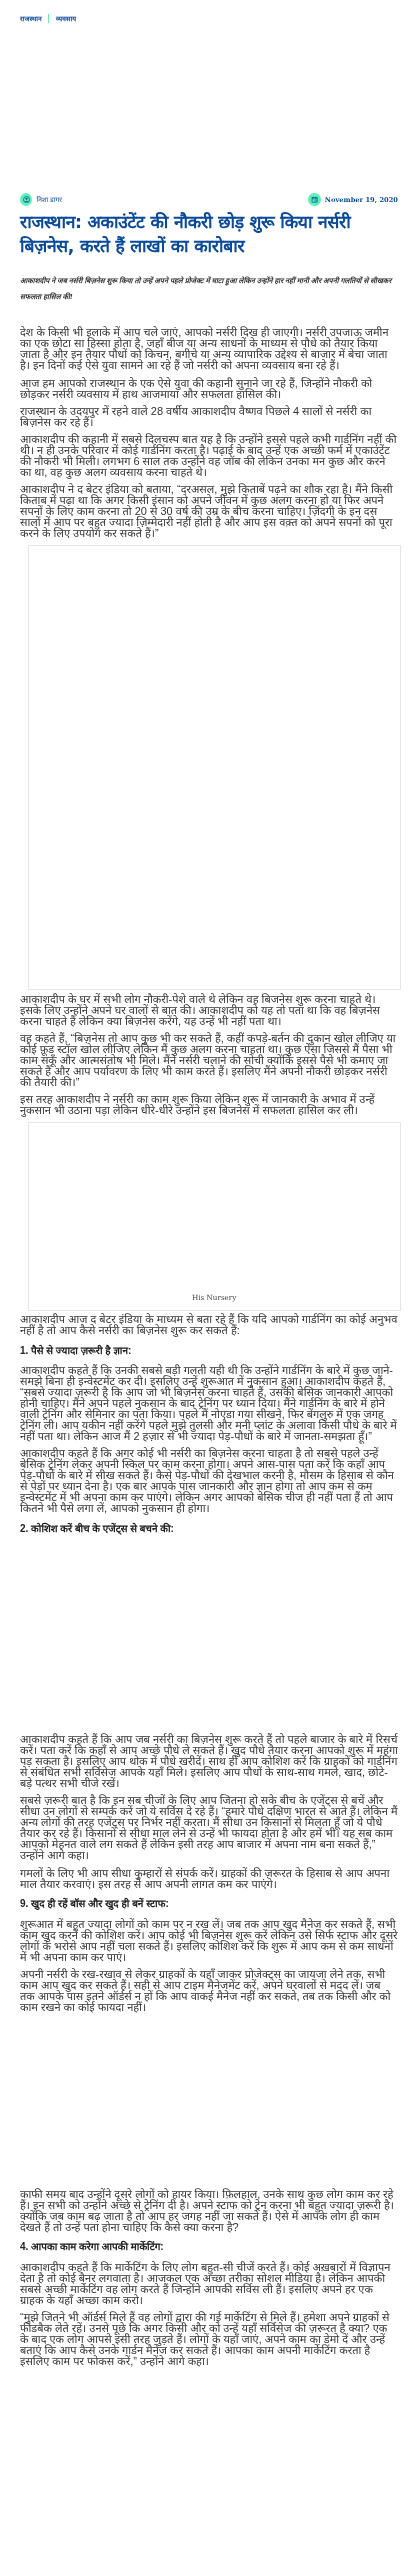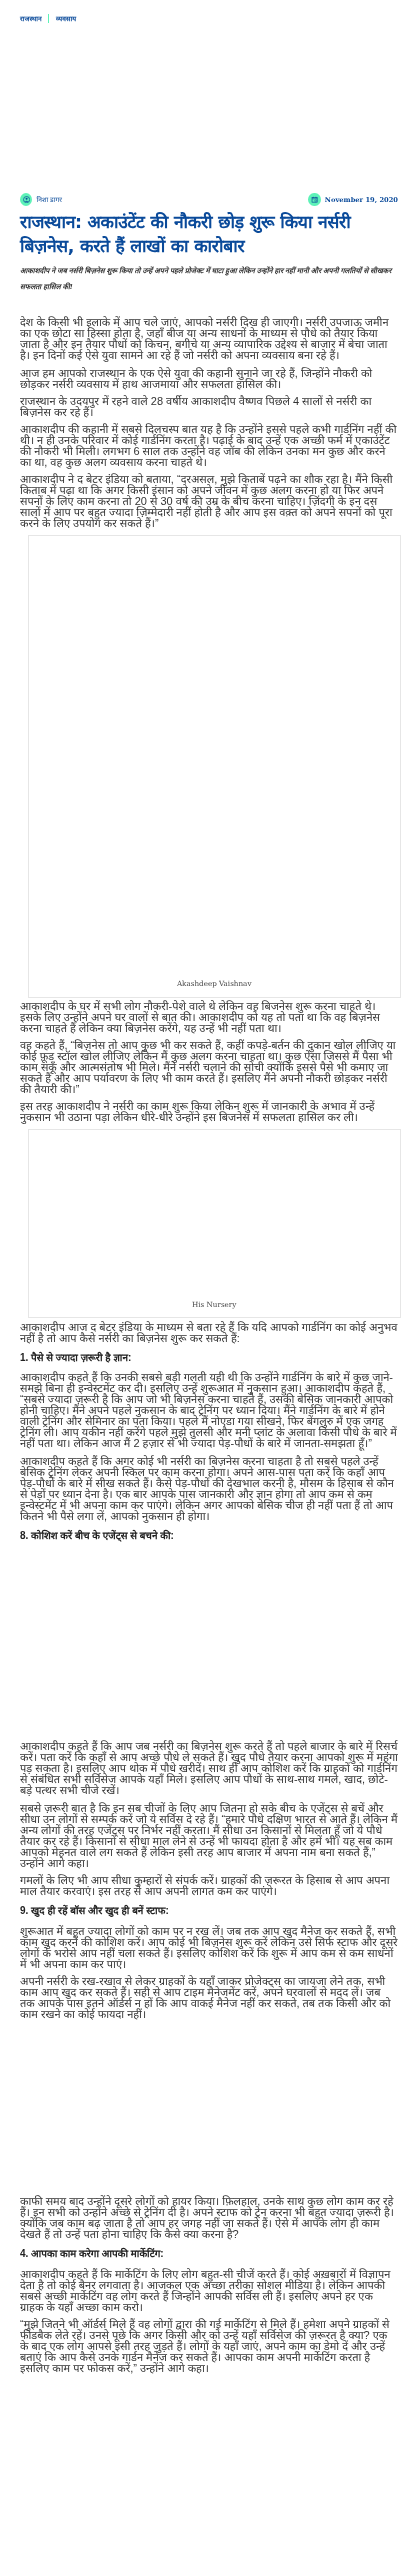--- a/index.html
+++ b/index.html
@@ -7,21 +7,21 @@
   body { font-family: "Liberation Sans Narrow", "Liberation Sans", "DejaVu Sans", sans-serif; color: #333333; }
   .page { width: 418px; position: relative; padding: 0 20px; }
   .breadcrumb { height: 67px; padding-top: 14.4px; display: flex; align-items: center; align-self: flex-start; font-size: 6.7px; color: #0a4a9a; font-weight: bold; }
   .breadcrumb { align-items: flex-start; }
   .breadcrumb .sep { display: inline-block; width: 1px; height: 8.8px; background: #5ef2b8; margin: 0 7.2px 0 6.2px; }
   .breadcrumb a { color: #0a4a9a; text-decoration: none; }
   .meta { display: flex; justify-content: space-between; align-items: flex-start; height: 13.4px; margin-bottom: 4.1px; gap: 40px; }
   .meta .item { display: flex; align-items: center; font-size: 6.7px; color: #0a4a9a; font-family: "DejaVu Serif", serif; font-weight: bold; }
   .meta .badge { width: 12.4px; height: 13.4px; border-radius: 50%; background: #5ef2b8; display: inline-flex; align-items: center; justify-content: center; margin-right: 4.1px; }
   .meta .item.left { font-family: "Liberation Sans", sans-serif; font-weight: normal; color: #0a4a9a; font-size: 6.7px; }
-  h1.title { font-size: 17.5px; line-height: 24px; color: #0a4a9a; font-weight: bold; margin-bottom: 5px; font-family: "DejaVu Sans", sans-serif; letter-spacing: -0.3px; }
+  h1.title { font-size: 17.5px; line-height: 24px; color: #0a4a9a; font-weight: bold; margin-bottom: 15px; font-family: "DejaVu Sans", sans-serif; letter-spacing: -0.3px; }
   .subtitle { font-size: 7.2px; line-height: 15.5px; font-style: italic; font-weight: bold; color: #333; margin-bottom: 23px; }
   p.body { font-size: 11px; line-height: 11px; color: #333; margin-bottom: 6.2px; }
   h3.section { font-size: 10px; font-weight: bold; line-height: 15.5px; color: #222; margin: 4.1px 0 7.2px 0; }
   .figure { width: 373px; margin: 4.1px 0 3.1px 7.7px; border: 0.5px solid #e6e6e6; position: relative; }
   .figure .img { width: 100%; background: #ffffff; }
   .figure .caption { text-align: center; font-size: 7.2px; color: #444; font-family: "DejaVu Serif", serif; padding-bottom: 8.2px; }
   .ad-space { width: 100%; }
 </style>
 </head>
 <body>
@@ -65,39 +65,38 @@
   <p class="subtitle">आकाशदीप ने जब नर्सरी बिज़नेस शुरू किया तो उन्हें अपने पहले प्रोजेक्ट में घाटा हुआ लेकिन उन्होंने हार नहीं मानी और अपनी गलतियों से सीखकर सफलता हासिल की!</p>
 
   <p class="body">देश के किसी भी इलाके में आप चले जाएं, आपको नर्सरी दिख ही जाएगी। नर्सरी उपजाऊ जमीन का एक छोटा सा हिस्सा होता है, जहाँ बीज या अन्य साधनों के माध्यम से पौधे को तैयार किया जाता है और इन तैयार पौधों को किचन, बगीचे या अन्य व्यापारिक उद्देश्य से बाजार में बेचा जाता है। इन दिनों कई ऐसे युवा सामने आ रहे हैं जो नर्सरी को अपना व्यवसाय बना रहे हैं।</p>
   <p class="body">आज हम आपको राजस्थान के एक ऐसे युवा की कहानी सुनाने जा रहे हैं, जिन्होंने नौकरी को छोड़कर नर्सरी व्यवसाय में हाथ आजमाया और सफलता हासिल की।</p>
   <p class="body">राजस्थान के उदयपुर में रहने वाले 28 वर्षीय आकाशदीप वैष्णव पिछले 4 सालों से नर्सरी का बिज़नेस कर रहे हैं।</p>
   <p class="body">आकाशदीप की कहानी में सबसे दिलचस्प बात यह है कि उन्होंने इससे पहले कभी गार्डनिंग नहीं की थी। न ही उनके परिवार में कोई गार्डनिंग करता है। पढ़ाई के बाद उन्हें एक अच्छी फर्म में एकाउंटेंट की नौकरी भी मिली। लगभग 6 साल तक उन्होंने वह जॉब की लेकिन उनका मन कुछ और करने का था, वह कुछ अलग व्यवसाय करना चाहते थे।</p>
   <p class="body">आकाशदीप ने द बेटर इंडिया को बताया, “दरअसल, मुझे किताबें पढ़ने का शौक रहा है। मैंने किसी किताब में पढ़ा था कि अगर किसी इंसान को अपने जीवन में कुछ अलग करना हो या फिर अपने सपनों के लिए काम करना तो 20 से 30 वर्ष की उम्र के बीच करना चाहिए। ज़िंदगी के इन दस सालों में आप पर बहुत ज्यादा ज़िम्मेदारी नहीं होती है और आप इस वक़्त को अपने सपनों को पूरा करने के लिए उपयोग कर सकते हैं।”</p>
 
   <figure class="figure">
     <div class="img" style="height:443px"></div>
-    <figcaption class="caption">Akashdeep Vaishnav</figcaption>
   </figure>
 
   <p class="body">आकाशदीप के घर में सभी लोग नौकरी-पेशे वाले थे लेकिन वह बिजनेस शुरू करना चाहते थे। इसके लिए उन्होंने अपने घर वालों से बात की। आकाशदीप को यह तो पता था कि वह बिज़नेस करना चाहते हैं लेकिन क्या बिज़नेस करेंगे, यह उन्हें भी नहीं पता था।</p>
   <p class="body">वह कहते हैं, “बिज़नेस तो आप कुछ भी कर सकते हैं, कहीं कपड़े-बर्तन की दुकान खोल लीजिए या कोई फ़ूड स्टॉल खोल लीजिए लेकिन मैं कुछ अलग करना चाहता था। कुछ ऐसा जिससे मैं पैसा भी काम सकूँ और आत्मसंतोष भी मिले। मैंने नर्सरी चलाने की सोची क्योंकि इससे पैसे भी कमाए जा सकते हैं और आप पर्यावरण के लिए भी काम करते हैं। इसलिए मैंने अपनी नौकरी छोड़कर नर्सरी की तैयारी की।”</p>
   <p class="body">इस तरह आकाशदीप ने नर्सरी का काम शुरू किया लेकिन शुरू में जानकारी के अभाव में उन्हें नुकसान भी उठाना पड़ा लेकिन धीरे-धीरे उन्होंने इस बिजनेस में सफलता हासिल कर ली।</p>
 
   <figure class="figure">
     <div class="img" style="height:170px"></div>
     <figcaption class="caption">His Nursery</figcaption>
   </figure>
 
   <p class="body">आकाशदीप आज द बेटर इंडिया के माध्यम से बता रहे हैं कि यदि आपको गार्डनिंग का कोई अनुभव नहीं है तो आप कैसे नर्सरी का बिज़नेस शुरू कर सकते हैं:</p>
 
   <h3 class="section">1. पैसे से ज्यादा ज़रूरी है ज्ञान:</h3>
   <p class="body">आकाशदीप कहते हैं कि उनकी सबसे बड़ी गलती यही थी कि उन्होंने गार्डनिंग के बारे में कुछ जाने-समझे बिना ही इन्वेस्टमेंट कर दी। इसलिए उन्हें शुरूआत में नुकसान हुआ। आकाशदीप कहते हैं, “सबसे ज्यादा ज़रूरी है कि आप जो भी बिज़नेस करना चाहते हैं, उसकी बेसिक जानकारी आपको होनी चाहिए। मैंने अपने पहले नुकसान के बाद ट्रेनिंग पर ध्यान दिया। मैंने गार्डनिंग के बारे में होने वाली ट्रेनिंग और सेमिनार का पता किया। पहले मैं नोएडा गया सीखने, फिर बेंगलुरु में एक जगह ट्रेनिंग ली। आप यकीन नहीं करेंगे पहले मुझे तुलसी और मनी प्लांट के अलावा किसी पौधे के बारे में नहीं पता था। लेकिन आज मैं 2 हज़ार से भी ज्यादा पेड़-पौधों के बारे में जानता-समझता हूँ।”</p>
   <p class="body">आकाशदीप कहते हैं कि अगर कोई भी नर्सरी का बिज़नेस करना चाहता है तो सबसे पहले उन्हें बेसिक ट्रेनिंग लेकर अपनी स्किल पर काम करना होगा। अपने आस-पास पता करें कि कहाँ आप पेड़-पौधों के बारे में सीख सकते हैं। कैसे पेड़-पौधों की देखभाल करनी है, मौसम के हिसाब से कौन से पेड़ों पर ध्यान देना है। एक बार आपके पास जानकारी और ज्ञान होगा तो आप कम से कम इन्वेस्टमेंट में भी अपना काम कर पाएंगे। लेकिन अगर आपको बेसिक चीज ही नहीं पता हैं तो आप कितने भी पैसे लगा लें, आपको नुकसान ही होगा।</p>
 
-  <h3 class="section">8. कोशिश करें बीच के एजेंट्स से बचने की:</h3>
+  <h3 class="section">2. कोशिश करें बीच के एजेंट्स से बचने की:</h3>
   <div class="ad-space" style="height:191px"></div>
   <p class="body">आकाशदीप कहते हैं कि आप जब नर्सरी का बिज़नेस शुरू करते हैं तो पहले बाजार के बारे में रिसर्च करें। पता करें कि कहाँ से आप अच्छे पौधे ले सकते हैं। खुद पौधे तैयार करना आपको शुरू में महंगा पड़ सकता है। इसलिए आप थोक में पौधे खरीदें। साथ ही आप कोशिश करें कि ग्राहकों को गार्डनिंग से संबंधित सभी सर्विसेज आपके यहाँ मिले। इसलिए आप पौधों के साथ-साथ गमले, खाद, छोटे-बड़े पत्थर सभी चीजे रखें।</p>
   <p class="body">सबसे ज़रूरी बात है कि इन सब चीजों के लिए आप जितना हो सके बीच के एजेंट्स से बचें और सीधा उन लोगों से सम्पर्क करें जो ये सर्विस दे रहे हैं। “हमारे पौधे दक्षिण भारत से आते हैं। लेकिन मैं अन्य लोगों की तरह एजेंट्स पर निर्भर नहीं करता। मैं सीधा उन किसानों से मिलता हूँ जो ये पौधे तैयार कर रहे हैं। किसानों से सीधा माल लेने से उन्हें भी फायदा होता है और हमें भी। यह सब काम आपको मेहनत वाले लग सकते हैं लेकिन इसी तरह आप बाजार में अपना नाम बना सकते हैं,” उन्होंने आगे कहा।</p>
   <p class="body">गमलों के लिए भी आप सीधा कुम्हारों से संपर्क करें। ग्राहकों की ज़रूरत के हिसाब से आप अपना माल तैयार करवाएं। इस तरह से आप अपनी लागत कम कर पाएंगे।</p>
 
   <h3 class="section">9. खुद ही रहें बॉस और खुद ही बनें स्टाफ:</h3>
   <p class="body">शुरूआत में बहुत ज्यादा लोगों को काम पर न रख लें। जब तक आप खुद मैनेज कर सकते हैं, सभी काम खुद करने की कोशिश करें। आप कोई भी बिज़नेस शुरू करें लेकिन उसे सिर्फ स्टाफ और दूसरे लोगों के भरोसे आप नहीं चला सकते हैं। इसलिए कोशिश करें कि शुरू में आप कम से कम साधनों में भी अपना काम कर पाएं।</p>
   <p class="body">अपनी नर्सरी के रख-रखाव से लेकर ग्राहकों के यहाँ जाकर प्रोजेक्ट्स का जायजा लेने तक, सभी काम आप खुद कर सकते हैं। सही से आप टाइम मैनेजमेंट करें, अपने घरवालों से मदद लें। जब तक आपके पास इतने ऑर्डर्स न हों कि आप वाकई मैनेज नहीं कर सकते, तब तक किसी और को काम रखने का कोई फायदा नहीं।</p>
   <div class="ad-space" style="height:170px"></div>
   <p class="body">काफी समय बाद उन्होंने दूसरे लोगों को हायर किया। फ़िलहाल, उनके साथ कुछ लोग काम कर रहे हैं। इन सभी को उन्होंने अच्छे से ट्रेनिंग दी है। अपने स्टाफ को ट्रेन करना भी बहुत ज्यादा ज़रूरी है। क्योंकि जब काम बढ़ जाता है तो आप हर जगह नहीं जा सकते हैं। ऐसे में आपके लोग ही काम देखते हैं तो उन्हें पता होना चाहिए कि कैसे क्या करना है?</p>

